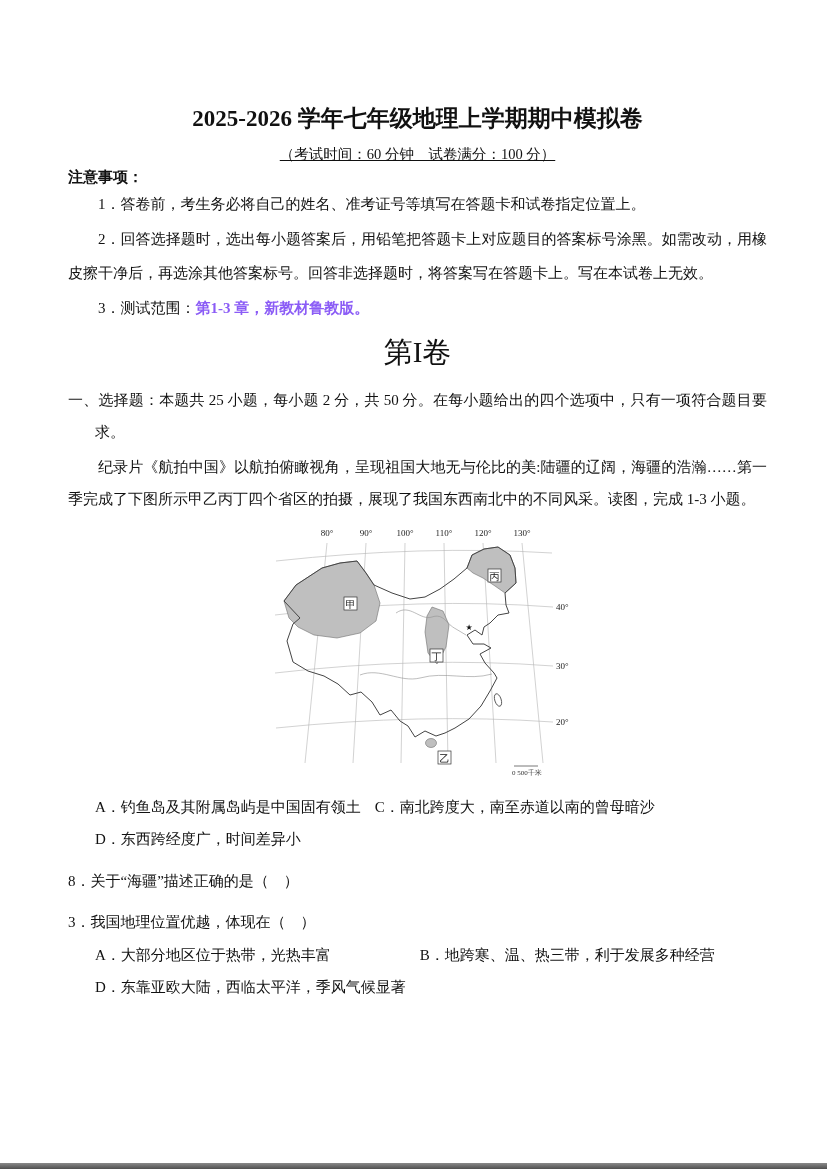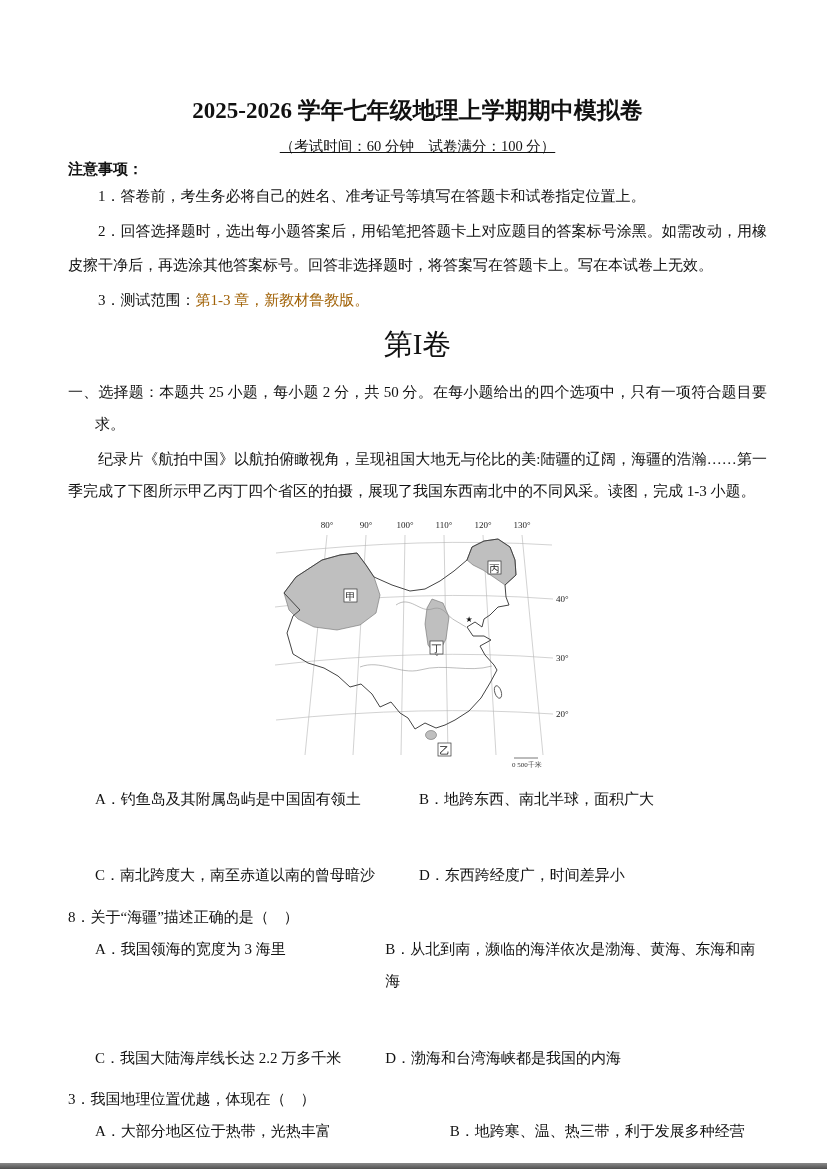--- a/index.html
+++ b/index.html
@@ -9,21 +9,21 @@
     height: 1169px;
     margin: 0 auto;
     background: #ffffff;
     box-sizing: border-box;
     padding: 95px 60px 0 68px;
     font-family: "Liberation Serif", "DejaVu Serif", serif;
     color: #111111;
     overflow: hidden;
   }
   .title {
-    margin: 0;
+    margin: 8px;
     font-size: 23px;
     font-weight: 700;
     text-align: center;
   }
   .subtitle {
     margin-top: 11px;
     font-size: 14.5px;
     text-align: center;
     text-decoration: underline;
   }
@@ -32,21 +32,21 @@
     font-size: 15px;
     font-weight: 700;
   }
   .note {
     margin: 0;
     font-size: 15px;
     line-height: 2.3;
     text-align: justify;
     text-indent: 2em;
   }
-  .highlight { color: #a16207; font-weight: 400; }
+  .highlight { color: #8b5cf6; font-weight: 700; }
   .part-heading {
     margin-top: 8px;
     font-size: 29px;
     font-weight: 400;
     text-align: center;
   }
   .section-intro {
     margin: 12px 0 0;
     font-size: 15px;
     line-height: 2.1;
@@ -68,21 +68,20 @@
   }
   .question { margin-top: 10px; }
   .stem { margin: 0; font-size: 15px; line-height: 2.1; }
   .options {
     margin-left: 27px;
     display: grid;
     grid-template-columns: max-content auto;
     column-gap: 14px;
     font-size: 15px;
     line-height: 2.15;
-    gap: 44px;
   }
   .page-edge {
     position: absolute;
     left: 0; right: 0; bottom: 0;
     height: 6px;
     background: linear-gradient(#8a8a8a, #4f4f4f);
   }
   svg text { font-family: "Liberation Serif", "DejaVu Serif", serif; }
 </style>
 </head>
@@ -166,34 +165,27 @@
       <g>
         <line x1="252" y1="243" x2="276" y2="243" stroke="#555555" stroke-width="0.8"></line>
         <text x="250" y="252" font-size="7" fill="#333333">0 500千米</text>
       </g>
     </svg>
   </figure>
 
   <div class="question">
     <div class="options">
       <span>A．钓鱼岛及其附属岛屿是中国固有领土</span>
-      <span>B．地跨东西、南北半球，面积广大</span>
       <span>C．南北跨度大，南至赤道以南的曾母暗沙</span>
       <span>D．东西跨经度广，时间差异小</span>
     </div>
   </div>
 
   <div class="question">
     <p class="stem">8．关于“海疆”描述正确的是（　）</p>
-    <div class="options">
-      <span>A．我国领海的宽度为 3 海里</span>
-      <span>B．从北到南，濒临的海洋依次是渤海、黄海、东海和南海</span>
-      <span>C．我国大陆海岸线长达 2.2 万多千米</span>
-      <span>D．渤海和台湾海峡都是我国的内海</span>
-    </div>
   </div>
 
   <div class="question">
     <p class="stem">3．我国地理位置优越，体现在（　）</p>
     <div class="options">
       <span>A．大部分地区位于热带，光热丰富</span>
       <span>B．地跨寒、温、热三带，利于发展多种经营</span>
       <span>D．东靠亚欧大陆，西临太平洋，季风气候显著</span>
     </div>
   </div>

